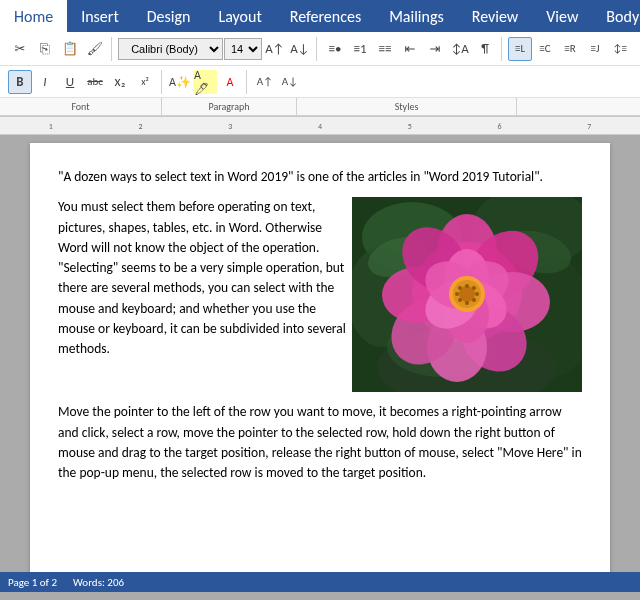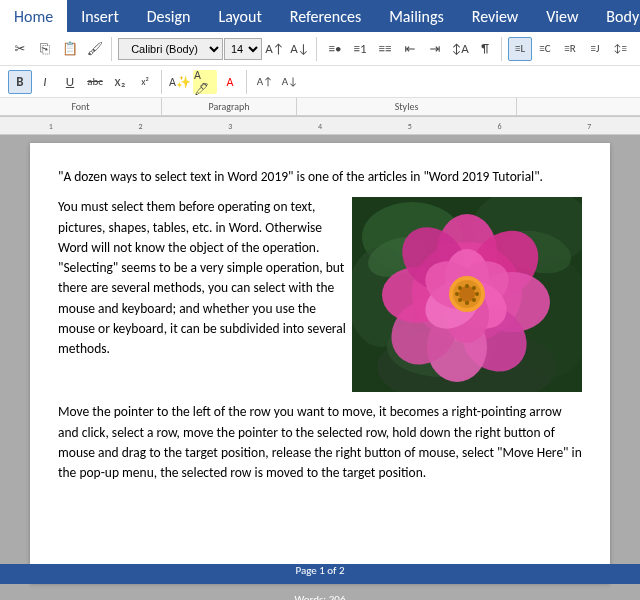--- a/index.html
+++ b/index.html
@@ -198,23 +198,22 @@
     .status-bar {
       height: 20px;
       background: #2b579a;
       display: flex;
       align-items: center;
       padding: 0 8px;
       font-size: 11px;
       color: #fff;
       gap: 16px;
       position: fixed;
-      bottom: 16px;
+      bottom: 8px;
       width: 640px;
-      flex-direction: column;
     }
   </style>
 </head>
 <body>
 
 <div class="menu-bar">
   <div class="menu-tab active">Home</div>
   <div class="menu-tab">Insert</div>
   <div class="menu-tab">Design</div>
   <div class="menu-tab">Layout</div>

